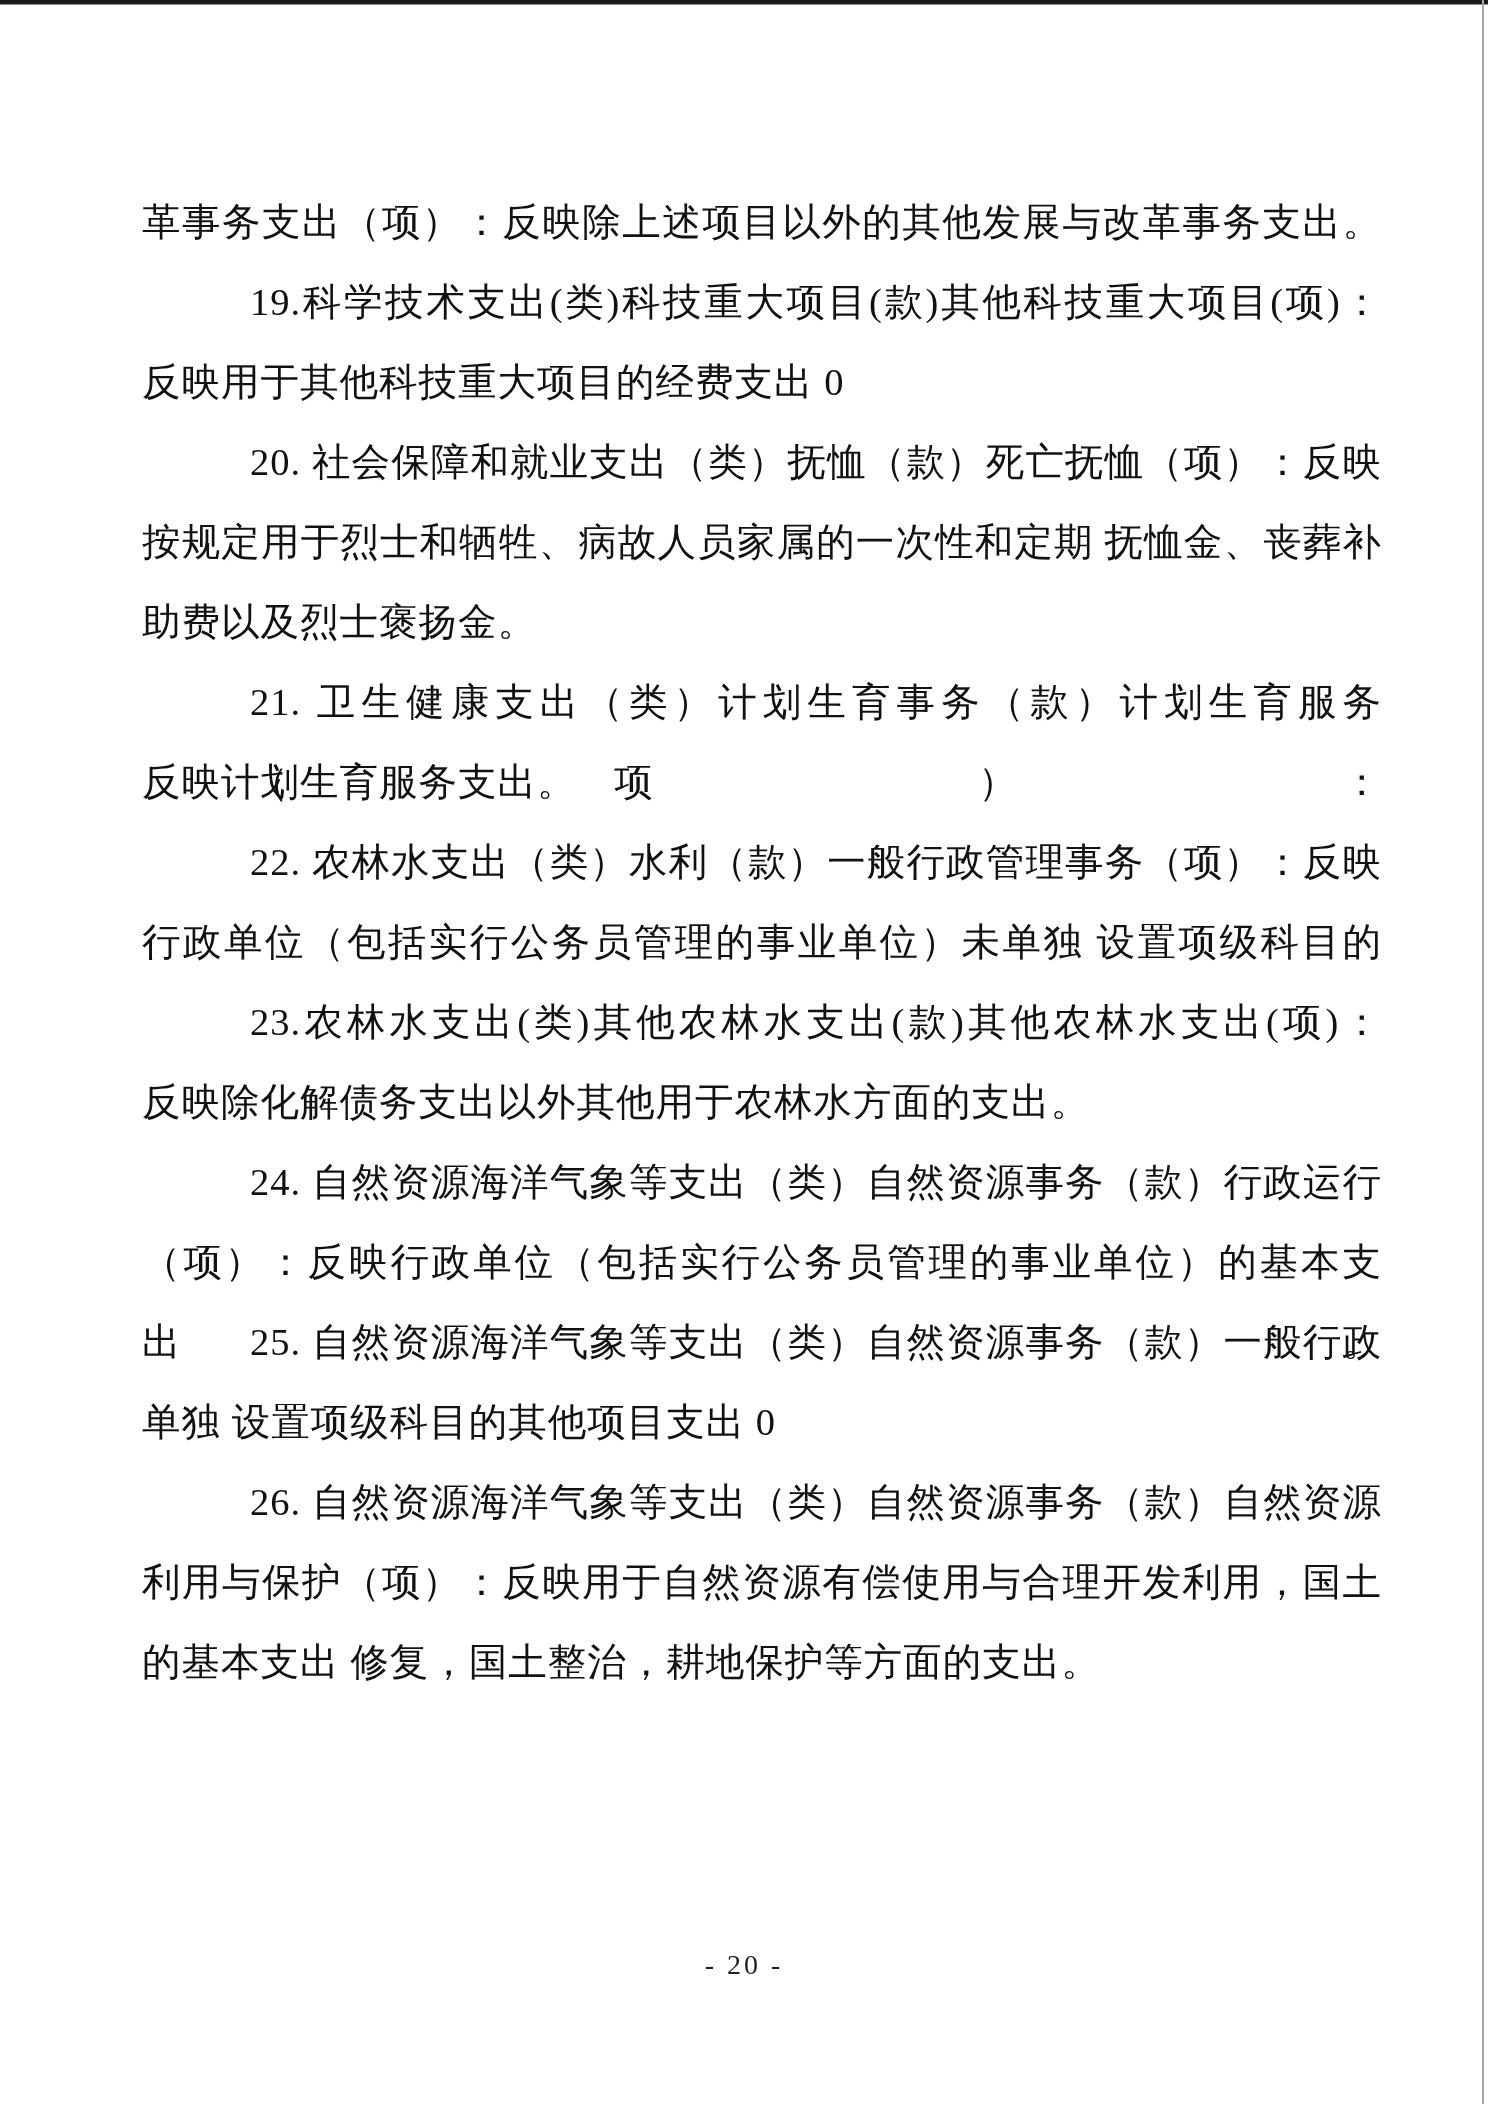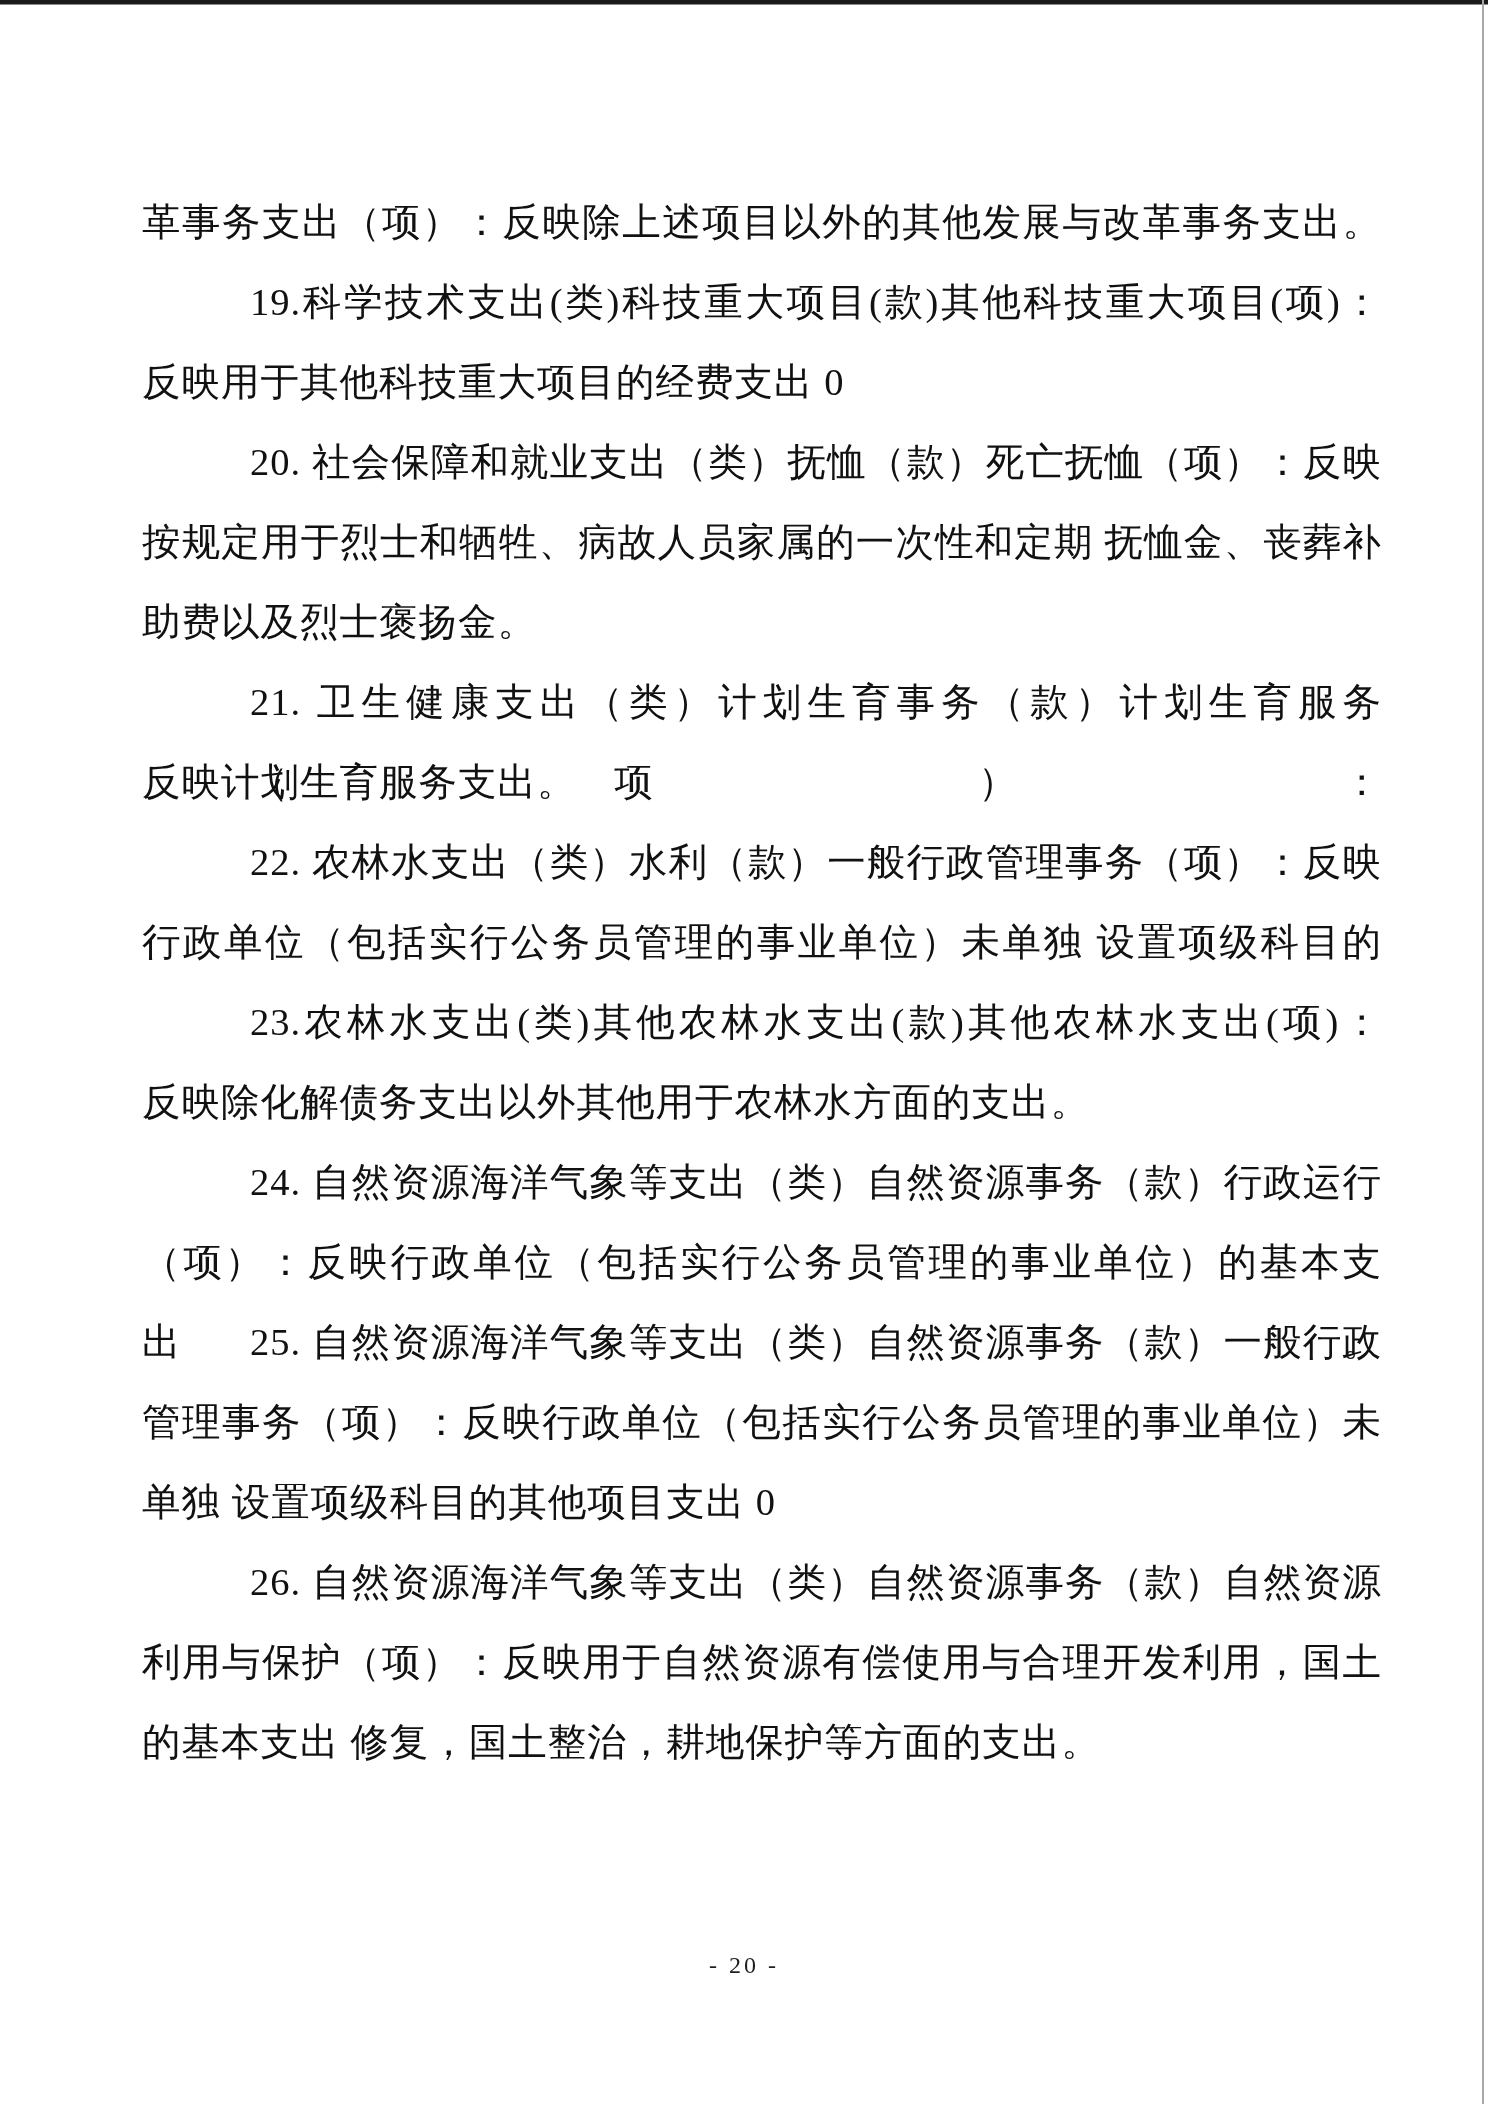--- a/index.html
+++ b/index.html
@@ -51,21 +51,21 @@
     padding-left: 108px;
   }
   .footer {
     position: absolute;
     top: 1948px;
     left: 0;
     width: 100%;
     height: 34px;
     line-height: 34px;
     text-align: center;
-    font-size: 24px;
+    font-size: 28px;
     letter-spacing: 3px;
     color: #1f1f1f;
   }
 </style>
 </head>
 <body>
 
 <div class="page" style="background: rgb(255, 255, 255);">
   <div class="top-bar" style="background: rgb(27, 27, 27); border-bottom-color: rgb(140, 140, 140);"></div>
   <div class="right-edge-line" style="background: rgb(168, 168, 168);"></div>
@@ -78,20 +78,19 @@
       <div class="text-line">助费以及烈士褒扬金。</div>
       <div class="text-line indent fill">21. 卫生健康支出（类）计划生育事务（款）计划生育服务（项）：</div>
       <div class="text-line">反映计划生育服务支出。</div>
       <div class="text-line indent fill">22. 农林水支出（类）水利（款）一般行政管理事务（项）：反映</div>
       <div class="text-line fill">行政单位（包括实行公务员管理的事业单位）未单独 设置项级科目的</div>
       <div class="text-line indent fill">23.农林水支出(类)其他农林水支出(款)其他农林水支出(项)：</div>
       <div class="text-line">反映除化解债务支出以外其他用于农林水方面的支出。</div>
       <div class="text-line indent fill">24. 自然资源海洋气象等支出（类）自然资源事务（款）行政运行</div>
       <div class="text-line fill">（项）：反映行政单位（包括实行公务员管理的事业单位）的基本支出。</div>
       <div class="text-line indent fill">25. 自然资源海洋气象等支出（类）自然资源事务（款）一般行政</div>
-      <div class="text-line fill">管理事务（项）：反映行政单位（包括实行公务员管理的事业单位）未</div>
       <div class="text-line">单独 设置项级科目的其他项目支出 0</div>
       <div class="text-line indent fill">26. 自然资源海洋气象等支出（类）自然资源事务（款）自然资源</div>
       <div class="text-line fill">利用与保护（项）：反映用于自然资源有偿使用与合理开发利用，国土</div>
       <div class="text-line">的基本支出 修复，国土整治，耕地保护等方面的支出。</div>
     </div>
   <div class="footer">- 20 -</div>
 </div>
 
 </body></html>

